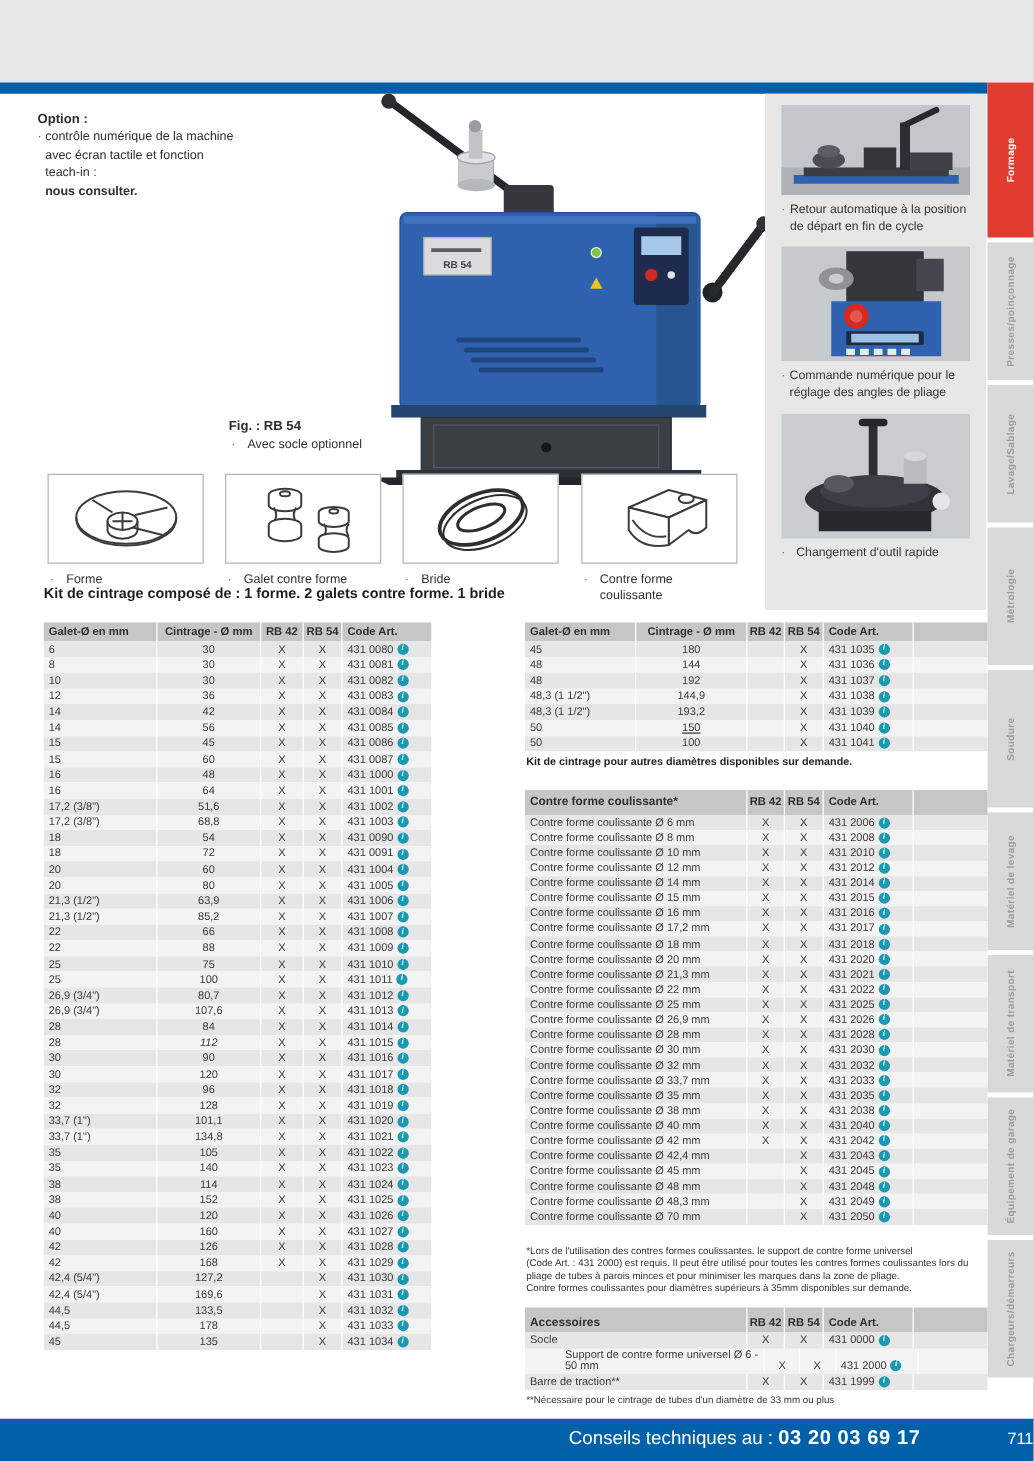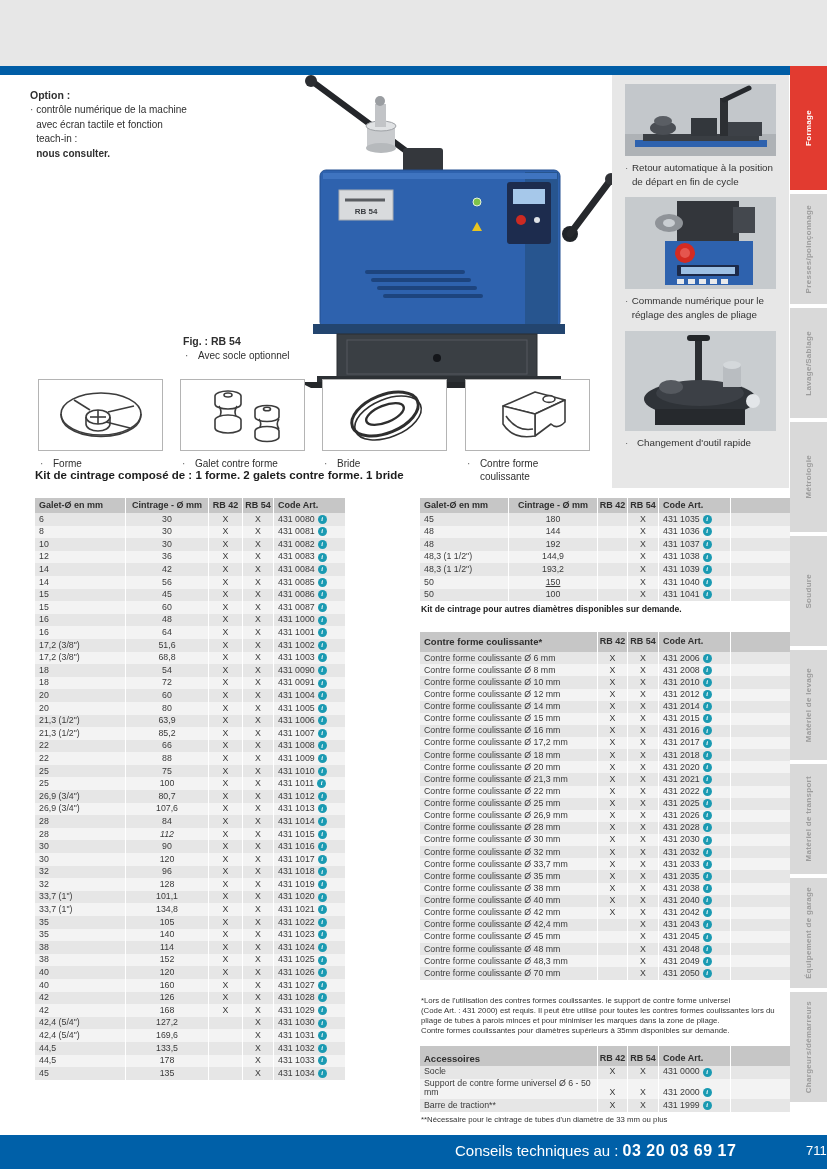--- a/index.html
+++ b/index.html
@@ -934,21 +934,21 @@
           <div class="td " style="width: 60px;"></div>
         </div>
         <div class="tr">
           <div class="td " style="width: 177px;">Socle</div>
           <div class="td cc" style="width: 30px;">X</div>
           <div class="td cc" style="width: 31px;">X</div>
           <div class="td " style="width: 72px;">431 0000<span class="inf">i</span></div>
           <div class="td " style="width: 60px;"></div>
         </div>
         <div class="tr">
-          <div class="td " style="width: 177px;">Support de contre forme universel Ø 6 - 50 mm</div>
+          <div class="td " style="width: 177px; margin-left: 28px;">Support de contre forme universel Ø 6 - 50 mm</div>
           <div class="td cc" style="width: 30px;">X</div>
           <div class="td cc" style="width: 31px;">X</div>
           <div class="td " style="width: 72px;">431 2000<span class="inf">i</span></div>
           <div class="td " style="width: 60px;"></div>
         </div>
         <div class="tr">
           <div class="td " style="width: 177px;">Barre de traction**</div>
           <div class="td cc" style="width: 30px;">X</div>
           <div class="td cc" style="width: 31px;">X</div>
           <div class="td " style="width: 72px;">431 1999<span class="inf">i</span></div>

